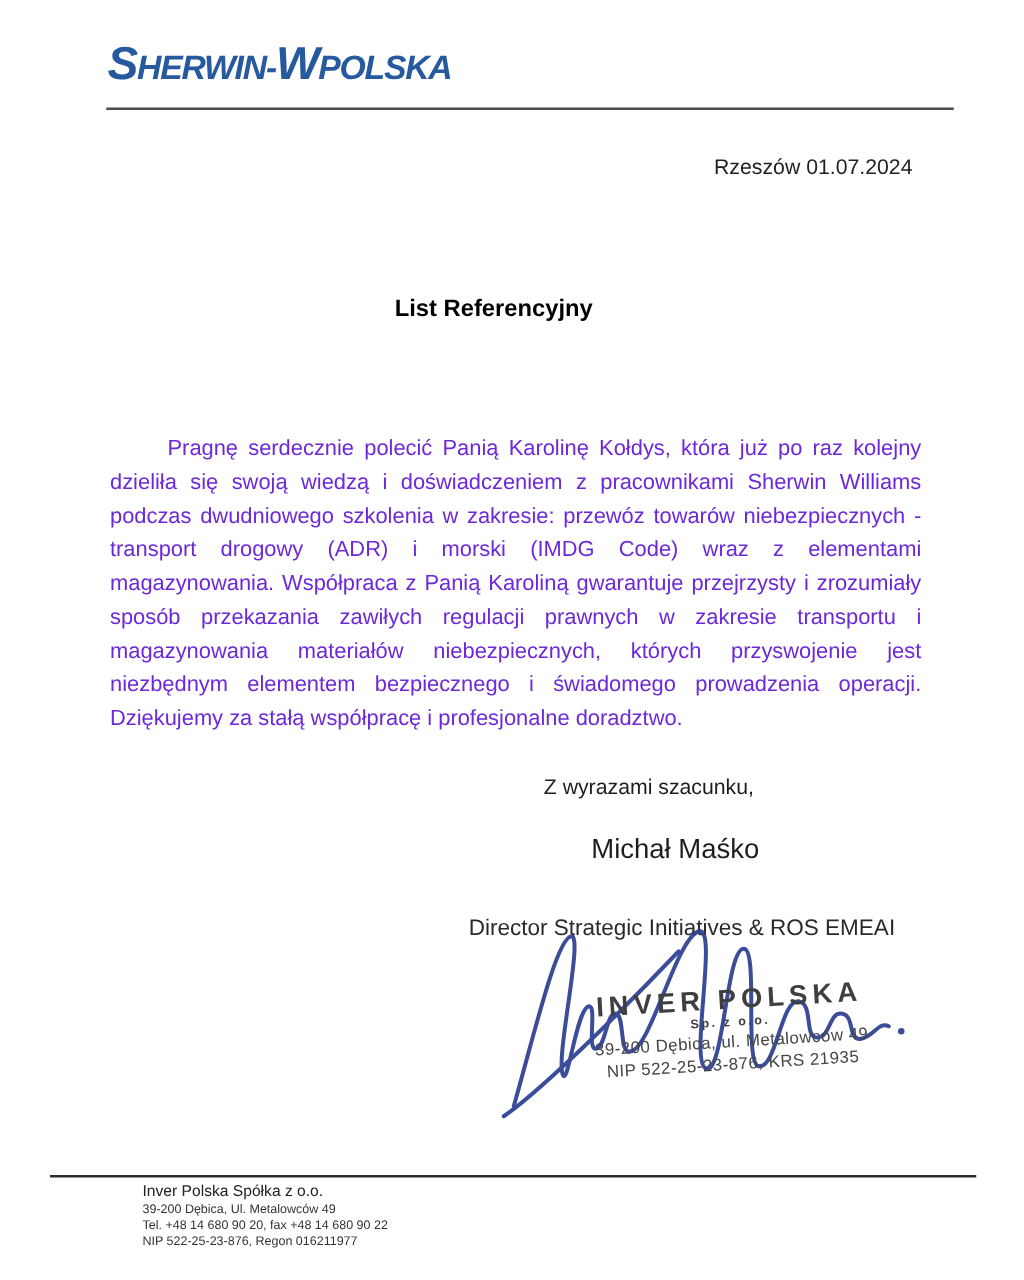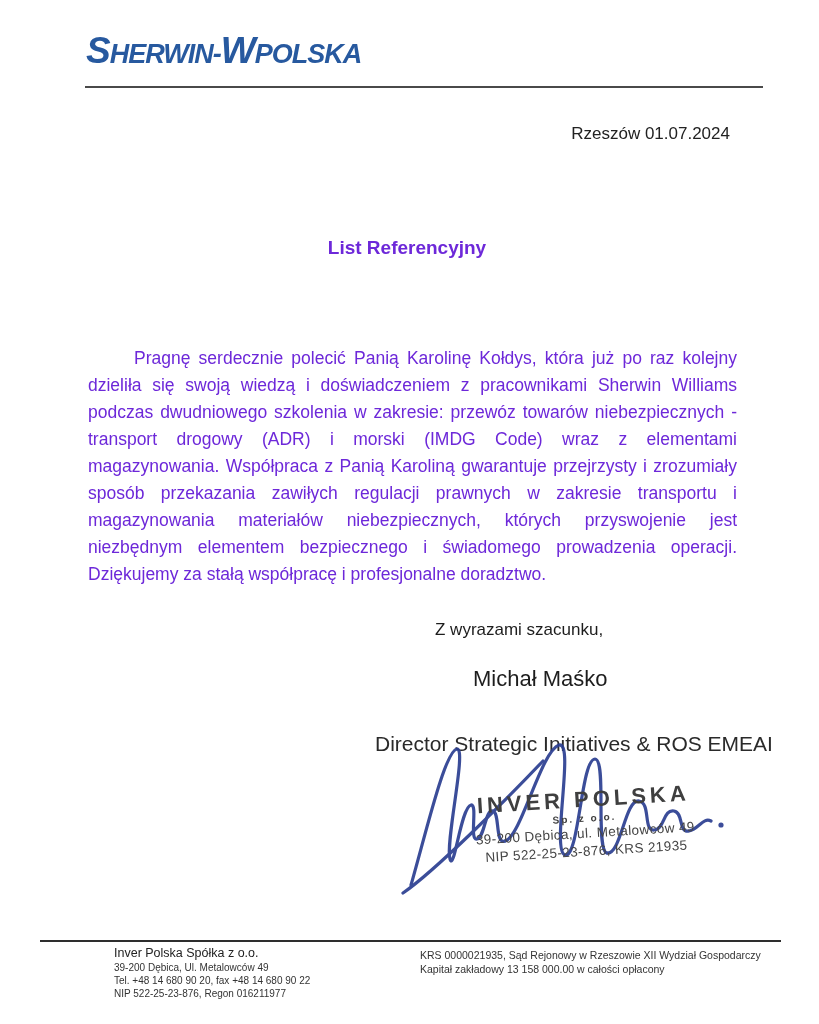--- a/index.html
+++ b/index.html
@@ -19,32 +19,32 @@
   .logo-rule{
     position:absolute;left:85px;top:86px;width:678px;height:2px;background:#4a4a4a;
   }
   
   .date{
     position:absolute;top:124px;right:89px;font-size:17px;color:#222;text-align:center;
   }
   
   .title{
     position:absolute;top:237px;left:0;width:790px;text-align:center;
-    font-size:19px;font-weight:bold;color:#6d28d9;padding-left:12px;
+    font-size:19px;font-weight:bold;color:#000000;
   }
   
   .body-text{
     position:absolute;left:88px;top:345px;width:649px;
     font-size:17.5px;line-height:27px;text-align:justify;text-indent:46px;
     color:#6d28d9;
   }
   
   .closing{position:absolute;top:620px;left:435px;font-size:17px;color:#1d1d1d;text-align:right;}
   .signer-name{position:absolute;top:666px;left:473px;font-size:22px;color:#1d1d1d;}
-  .signer-title{position:absolute;top:732px;left:375px;font-size:21px;color:#2a2a2a;text-align:center;}
+  .signer-title{position:absolute;top:732px;left:375px;font-size:18px;color:#2a2a2a;text-align:center;}
   
   .stamp{
     position:absolute;left:450px;top:796px;width:270px;
     transform:rotate(-3.5deg);transform-origin:left center;
     text-align:center;color:#3f3f3f;
   }
   .stamp-company{font-size:22px;font-weight:bold;letter-spacing:4px;line-height:24px;}
   .stamp-form{font-size:10px;font-weight:bold;letter-spacing:2px;line-height:11px;margin-top:1px;}
   .stamp-address,.stamp-ids{font-size:13.5px;line-height:16px;letter-spacing:.4px;margin-top:2px;color:#454545;}
   
@@ -94,18 +94,14 @@
     <div class="stamp-ids">NIP 522-25-23-876, KRS 21935</div>
   </div>
 
   <div class="footer-rule"></div>
   <div class="footer-left">
     <div class="f-main">Inver Polska Spółka z o.o.</div>
     <div class="f-sub">39-200 Dębica, Ul. Metalowców 49</div>
     <div class="f-sub">Tel. +48 14 680 90 20, fax +48 14 680 90 22</div>
     <div class="f-sub">NIP 522-25-23-876, Regon 016211977</div>
   </div>
-  <div class="footer-right">
-    <div class="f-sub">KRS 0000021935, Sąd Rejonowy w Rzeszowie XII Wydział Gospodarczy</div>
-    <div class="f-sub">Kapitał zakładowy 13 158 000.00 w całości opłacony</div>
-  </div>
 
 </div>
 
 </body></html>

